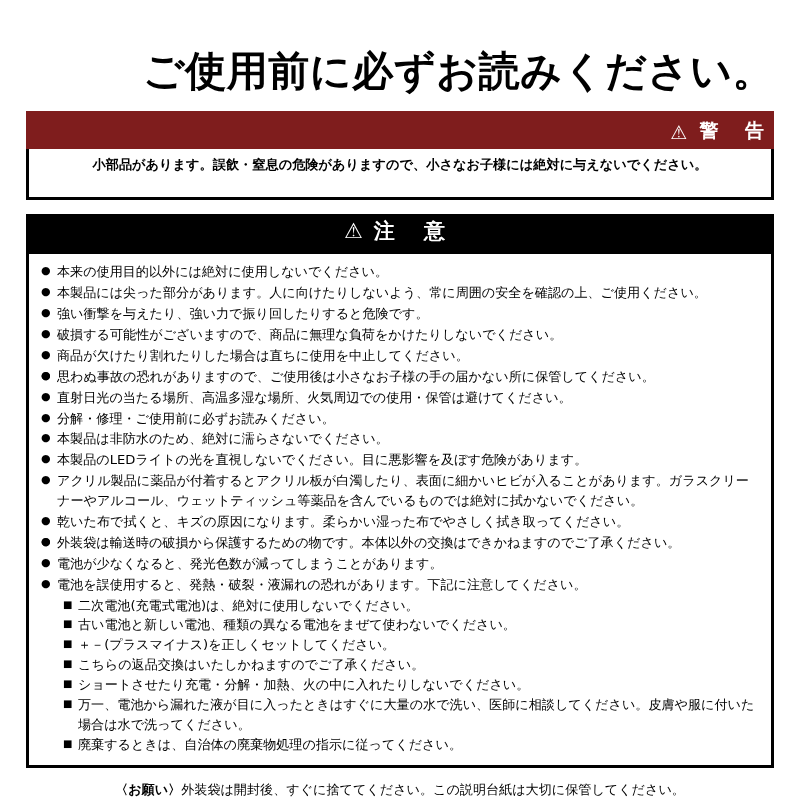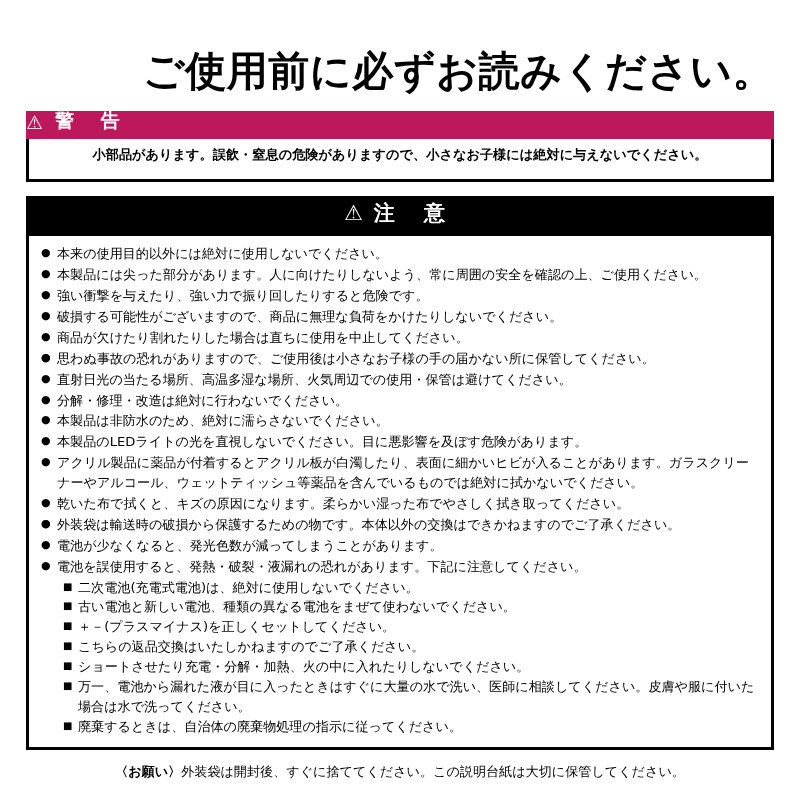--- a/index.html
+++ b/index.html
@@ -26,40 +26,40 @@
     font-weight: bold;
     letter-spacing: 0.5px;
     text-align: right;
     line-height: 1.15;
     margin: 18px 0 16px 0;
     white-space: nowrap;
   }
 
   
   .band {
-    background: #be185d;
+    background: #7f1d1d;
     color: #ffffff;
-    text-align: left;
+    text-align: right;
     font-weight: bold;
     letter-spacing: 10px;
-    padding: 0 0 7px 0;
+    padding: 10px 0 7px 0;
     font-size: 19px;
     line-height: 1;
   }
   .band .tri {
     display: inline-block;
     vertical-align: -2px;
     margin-right: 12px;
     letter-spacing: 0;
     font-size: 19px;
   }
   .warning-box {
     border: 3px solid #000000;
     border-top: none;
-    padding: 7px 6px 16px 6px;
+    padding: 7px 6px 24px 6px;
     box-sizing: border-box;
   }
   .warning-text {
     font-size: 13.2px;
     font-weight: bold;
     text-align: center;
     line-height: 1.3;
     white-space: nowrap;
   }
 
@@ -157,21 +157,21 @@
     <div class="caution-box">
       <ul class="bullets" id="caution-list">
           <li><span class="mk">●</span><span>本来の使用目的以外には絶対に使用しないでください。</span></li>
           <li><span class="mk">●</span><span>本製品には尖った部分があります。人に向けたりしないよう、常に周囲の安全を確認の上、ご使用ください。</span></li>
           <li><span class="mk">●</span><span>強い衝撃を与えたり、強い力で振り回したりすると危険です。</span></li>
           <li><span class="mk">●</span><span>破損する可能性がございますので、商品に無理な負荷をかけたりしないでください。</span></li>
           <li><span class="mk">●</span><span>商品が欠けたり割れたりした場合は直ちに使用を中止してください。</span></li>
           <li><span class="mk">●</span></li>
           <li><span class="mk">●</span><span>思わぬ事故の恐れがありますので、ご使用後は小さなお子様の手の届かない所に保管してください。</span></li>
           <li><span class="mk">●</span><span>直射日光の当たる場所、高温多湿な場所、火気周辺での使用・保管は避けてください。</span></li>
-          <li><span class="mk">●</span><span>分解・修理・改造は絶対に行わないでください。</span></li>
+          <li><span class="mk">●</span><span>分解・修理・ご使用前に必ずお読みください。</span></li>
           <li><span class="mk">●</span><span>本製品は非防水のため、絶対に濡らさないでください。</span></li>
           <li><span class="mk">●</span><span>本製品のLEDライトの光を直視しないでください。目に悪影響を及ぼす危険があります。</span></li>
           <li><span class="mk">●</span><span>アクリル製品に薬品が付着するとアクリル板が白濁したり、表面に細かいヒビが入ることがあります。ガラスクリーナーやアルコール、ウェットティッシュ等薬品を含んでいるものでは絶対に拭かないでください。</span></li>
           <li><span class="mk">●</span><span>乾いた布で拭くと、キズの原因になります。柔らかい湿った布でやさしく拭き取ってください。</span></li>
           <li><span class="mk">●</span></li>
           <li><span class="mk">●</span><span>外装袋は輸送時の破損から保護するための物です。本体以外の交換はできかねますのでご了承ください。</span></li>
           <li><span class="mk">●</span><span>電池が少なくなると、発光色数が減ってしまうことがあります。</span></li>
           <li><span class="mk">●</span><span>電池を誤使用すると、発熱・破裂・液漏れの恐れがあります。下記に注意してください。</span></li>
           <ul class="sub">
             <li><span class="mk">■</span><span>二次電池(充電式電池)は、絶対に使用しないでください。</span></li>

